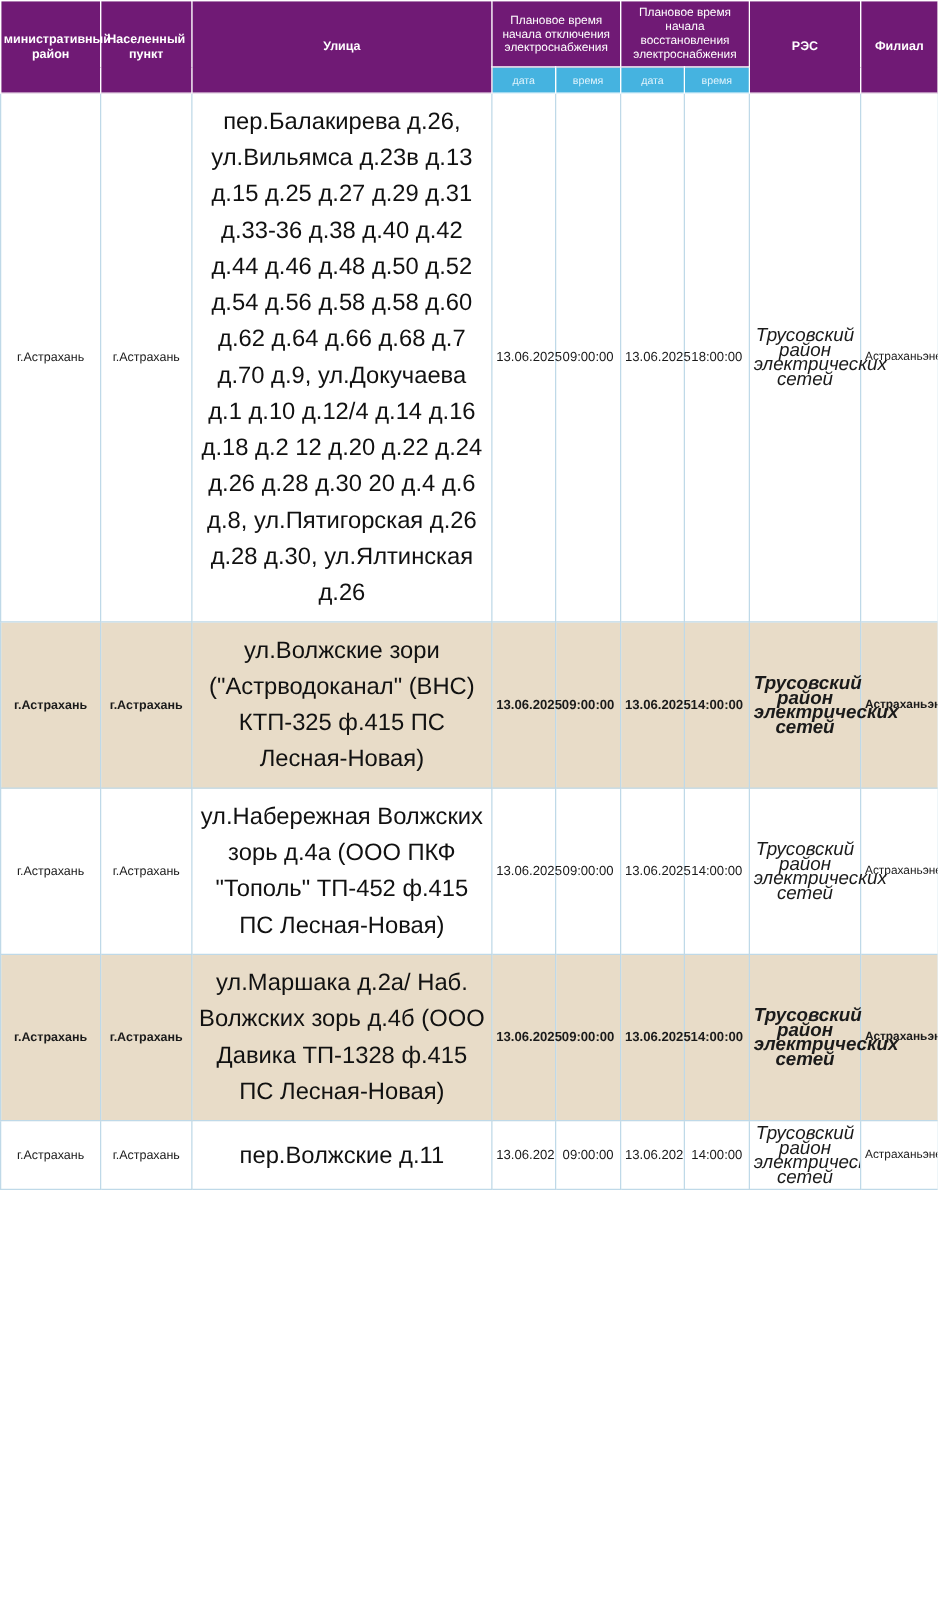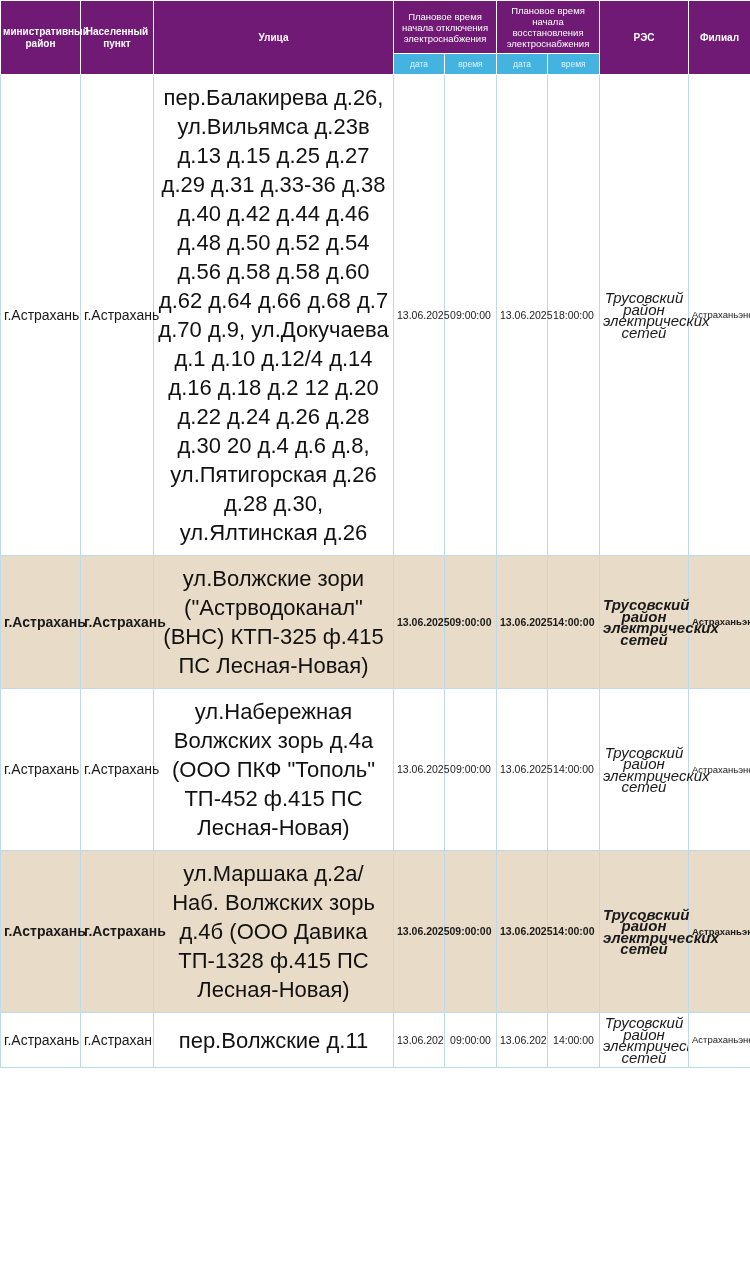--- a/index.html
+++ b/index.html
@@ -58,33 +58,32 @@
     color: #1a1a1a;
     padding: 4px 3px;
   }
   tbody tr.row-alt td {
     background: #e8dcc8;
   }
   tbody tr.row-plain td {
     background: #ffffff;
   }
   td.district, td.locality {
-    font-size: 14px;
+    font-size: 10px;
     line-height: 13px;
-    text-align: right;
   }
   tbody tr.row-alt td.district,
   tbody tr.row-alt td.locality,
   tbody tr.row-alt td.res,
   tbody tr.row-alt td.branch,
   tbody tr.row-alt td.dt {
     font-weight: bold;
   }
   td.street {
-    font-size: 22px;
+    font-size: 19px;
     line-height: 29px;
     font-weight: normal;
     text-align: center;
     color: #111111;
     padding: 8px 4px;
   }
   td.dt {
     font-size: 10.5px;
     line-height: 13px;
     white-space: nowrap;

